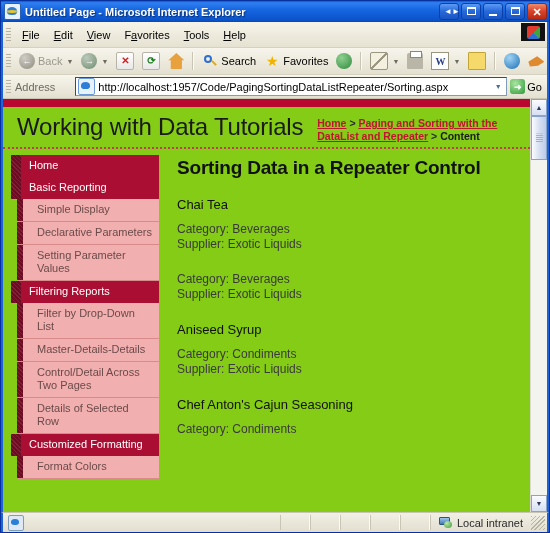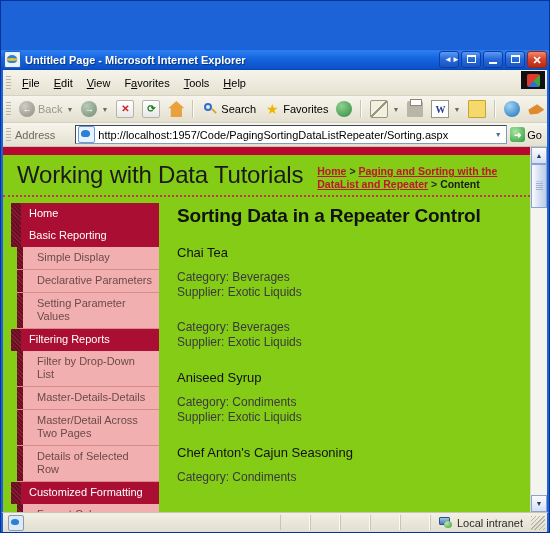--- a/index.html
+++ b/index.html
@@ -15,21 +15,20 @@
     box-sizing:border-box;
     display:flex;flex-direction:column;
   }
 
   
   .titlebar{
     height:21px;flex:0 0 21px;
     background:linear-gradient(to bottom,#0a58d6 0%,#2f7ff0 8%,#1666e2 42%,#0b52c9 92%,#0847b4 100%);
     display:flex;align-items:center;padding:0 2px 0 3px;
     box-sizing:border-box;
-    margin-top:48px;
   }
   .title-icon{
     width:15px;height:15px;flex:0 0 15px;margin-right:4px;
     background:#e8f2ff;border:1px solid #2a5fae;border-radius:2px;
     position:relative;overflow:hidden;
   }
   .title-icon:before{
     content:"";position:absolute;left:2px;top:3px;width:10px;height:8px;
     background:#2b7fd8;border-radius:50% 50% 40% 40%;
   }
@@ -516,21 +515,21 @@
               <span class="lbl">Setting Parameter Values</span>
             </div>
           <div class="nav-head"><span>Filtering Reports</span></div>
           <div class="nav-sub">
               <span class="lbl">Filter by Drop-Down List</span>
             </div>
           <div class="nav-sub">
               <span class="lbl">Master-Details-Details</span>
             </div>
           <div class="nav-sub">
-              <span class="lbl">Master/Detail Across Two Pages</span>
+              <span class="lbl">Control/Detail Across Two Pages</span>
             </div>
           <div class="nav-sub">
               <span class="lbl">Details of Selected Row</span>
             </div>
           <div class="nav-head"><span>Customized Formatting</span></div>
           <div class="nav-sub">
               <span class="lbl">Format Colors</span>
             </div>
         </div>
 

